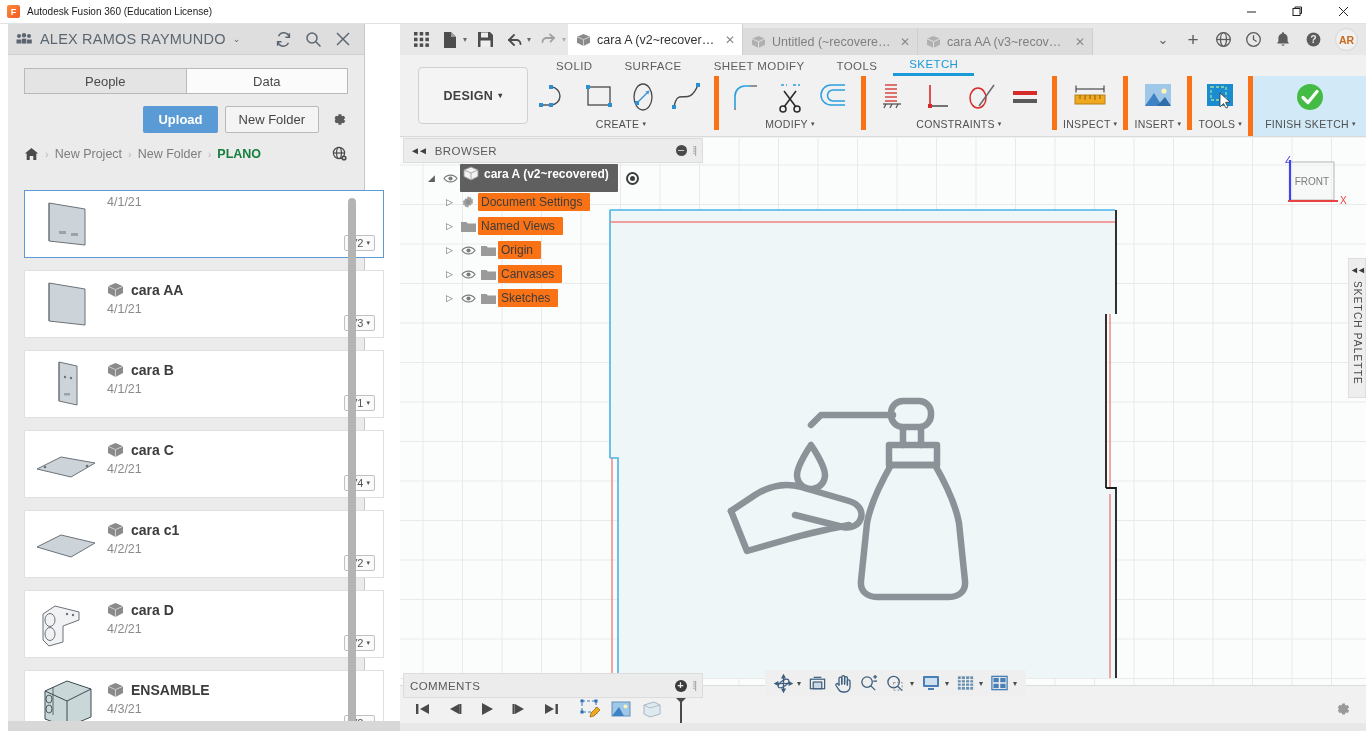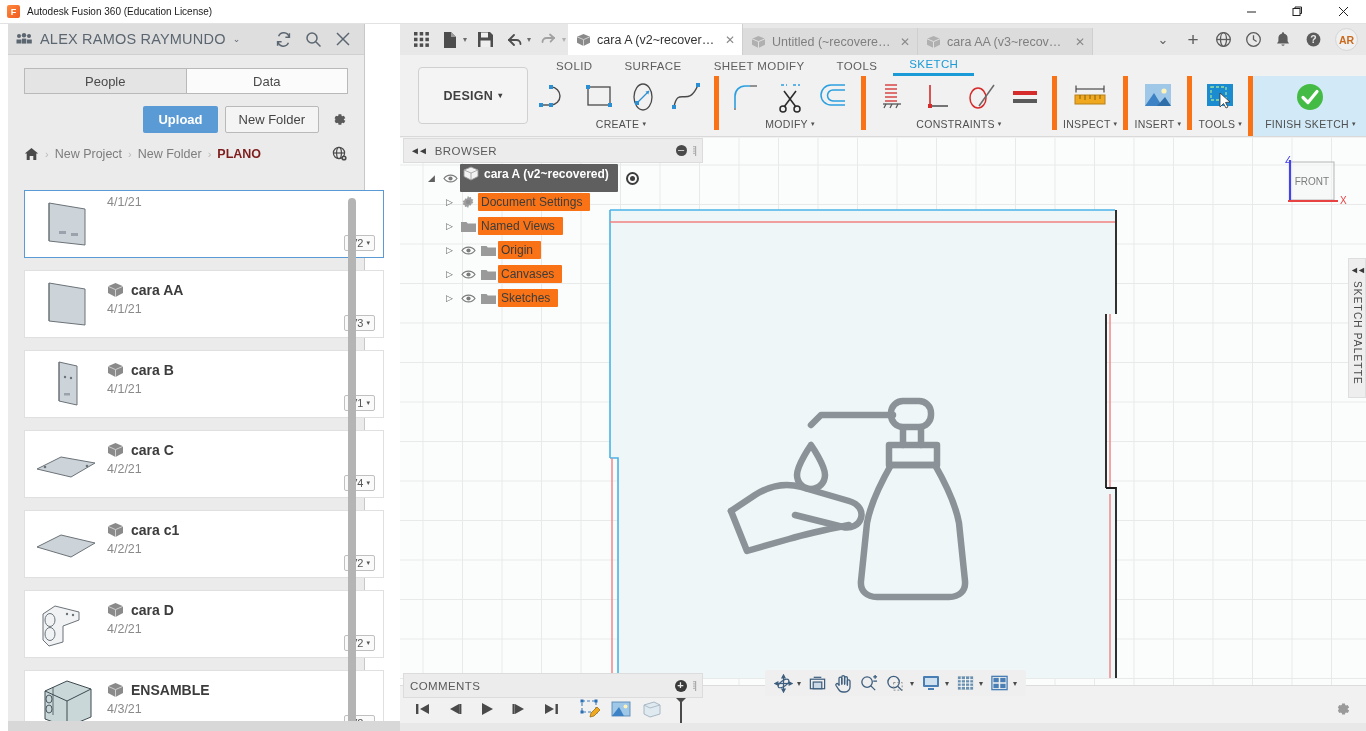--- a/index.html
+++ b/index.html
@@ -62,21 +62,21 @@
     border:none; padding: 6px 15px; border-radius:2px; cursor:pointer;
   }
   .btn-newfolder {
     background:#f4f4f4; color:#444; font-size:13px; border:1px solid #b9b9b9;
     padding: 5px 13px; border-radius:2px; cursor:pointer;
   }
   .dp-gear { width:19px; height:19px; color:#5a5a5a; margin-left:3px; }
 
   .dp-crumbs { display:flex; align-items:center; margin: 12px 16px 0 16px; height:18px; font-size:12.5px;}
   .crumb { color:#7d7d7d; }
-  .crumb.last { color:#7f1d1d; font-weight:bold; }
+  .crumb.last { color:#15803d; font-weight:bold; }
   .crumb-sep { color:#bbb; margin: 0 6px; font-size: 11px; }
   .crumb-home { color:#4a4a4a; width:15px; height:14px; display:inline-flex; }
   .dp-globe { margin-left:auto; width:16px; height:16px; color:#4a4a4a; }
 
   .dp-list { position:absolute; top:166px; left:0; width:400px; bottom:10px; overflow:hidden; }
   .dp-item {
     position: relative; margin: 0 24px 12px 16px; height: 68px; background:#ffffff;
     border:1px solid #e0e0e0; display:flex; align-items:center;
   }
   .dp-item.selected { border:1px solid #5b9bd5; margin-left:16px; }

